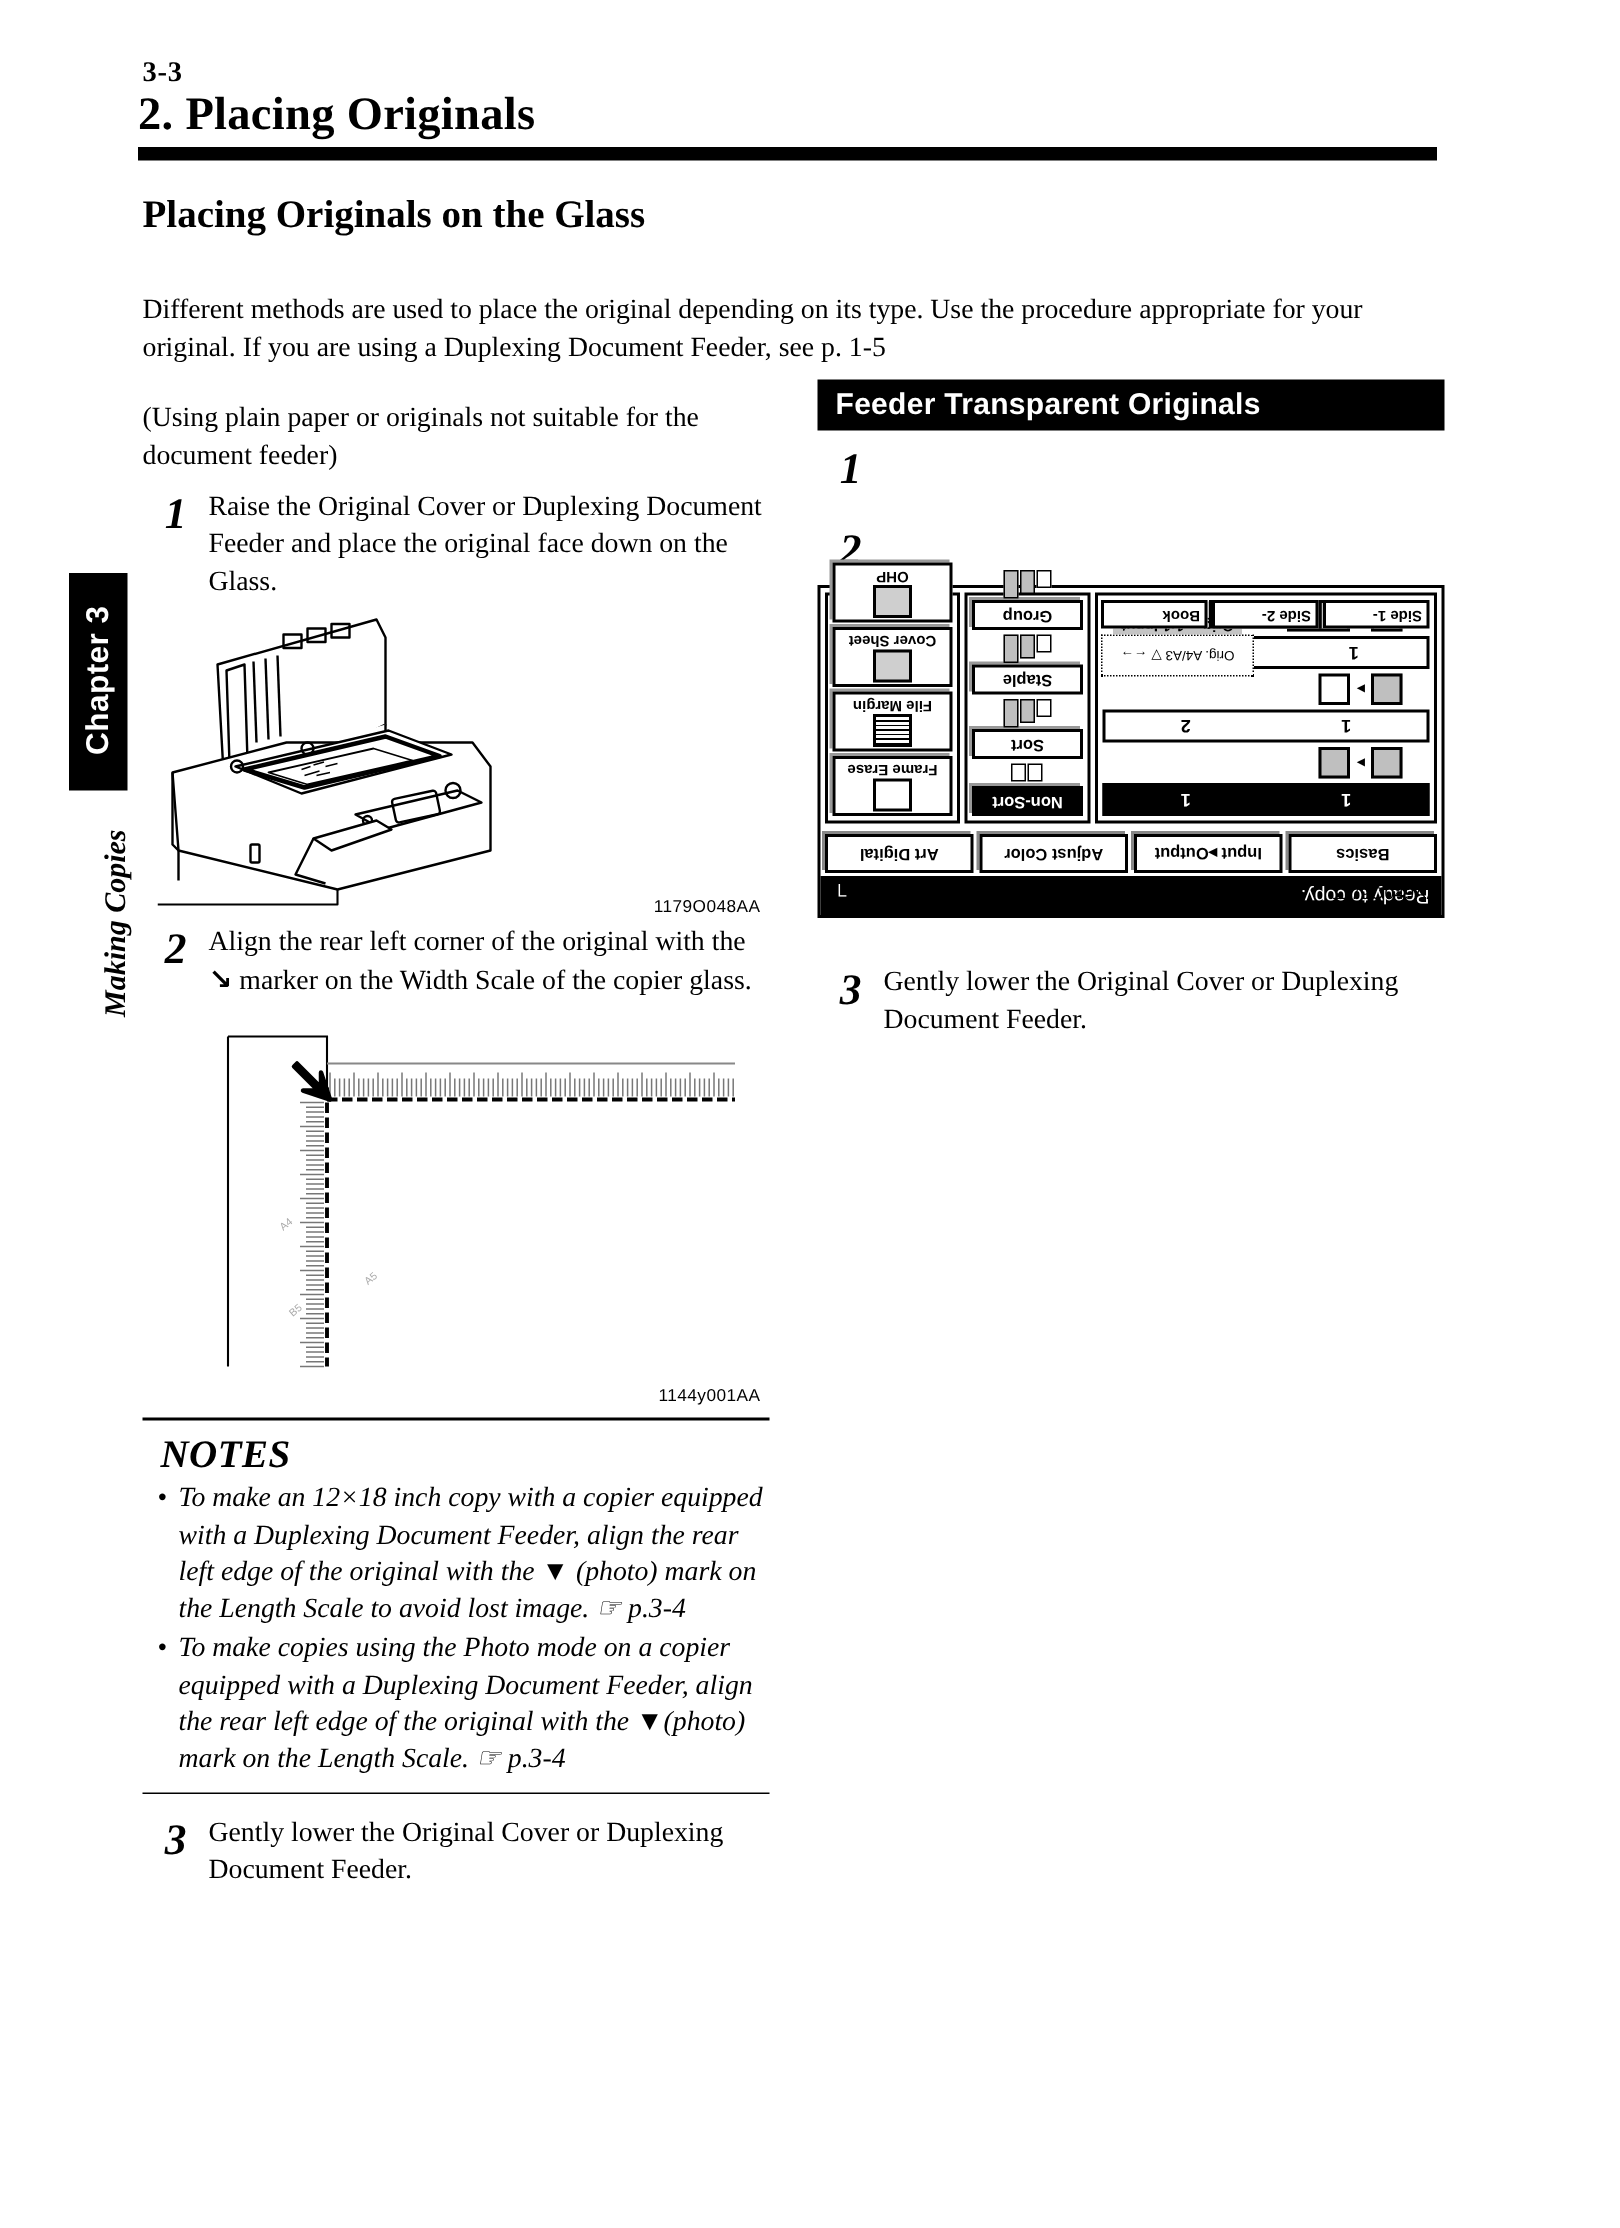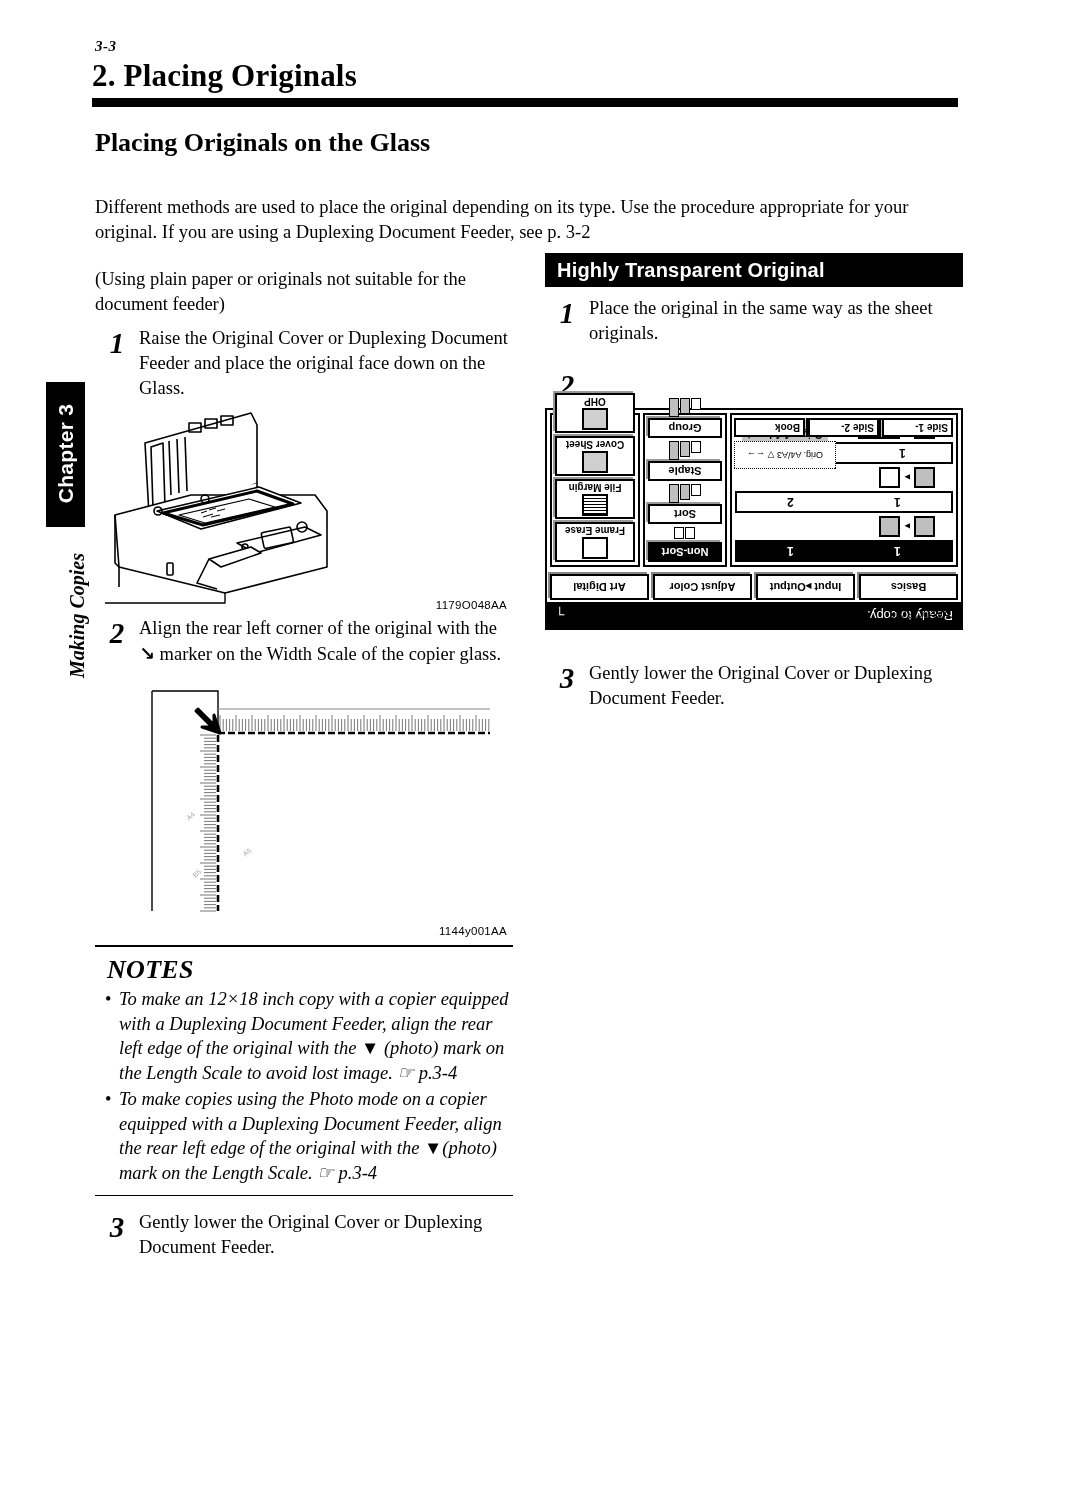--- a/index.html
+++ b/index.html
@@ -1,20 +1,20 @@
 <!DOCTYPE html>
 <html><head>
 <meta charset="utf-8">
 <style>
   html,body{margin:0;padding:0;background:#ffffff;}
   body{width:1080px;height:1485px;position:relative;
        font-family:"Liberation Serif", serif;color:#000;}
 
   
-  #page-number{position:absolute;left:95px;top:38px;font-size:15px;font-style:italic;font-weight:bold;letter-spacing:.5px;}
+  #page-number{position:absolute;left:95px;top:38px;font-size:19px;font-weight:bold;letter-spacing:.5px;}
   #chapter-title{position:absolute;left:92px;top:58px;font-size:31px;font-weight:bold;letter-spacing:.2px;}
   #header-rule{position:absolute;left:92px;top:98px;width:866px;height:9px;background:#000;}
   #section-title{position:absolute;left:95px;top:128px;font-size:26px;font-weight:bold;text-align:right;}
   #intro{position:absolute;left:95px;top:176px;width:868px;font-size:18.5px;line-height:25px;}
 
   
   #side-tab{position:absolute;left:46px;top:382px;width:39px;height:145px;background:#000;}
   #side-tab-label{position:absolute;left:-53px;top:52px;width:145px;height:39px;
       transform:rotate(-90deg);color:#fff;font-family:"Liberation Sans",sans-serif;
       font-weight:bold;font-size:21px;text-align:center;line-height:39px;letter-spacing:.3px;}
@@ -119,21 +119,21 @@
       font-size:10px;font-weight:bold;line-height:11px;text-align:center;padding-top:1px;box-sizing:border-box;}
   #cap-panel{position:absolute;right:4px;top:200px;}
 </style>
 </head>
 <body>
 
 <div id="page-number">3-3</div>
 <div id="chapter-title">2. Placing Originals</div>
 <div id="header-rule"></div>
 <div id="section-title">Placing Originals on the Glass</div>
-<p id="intro">Different methods are used to place the original depending on its type. Use the procedure appropriate for your original. If you are using a Duplexing Document Feeder, see p. 3-2</p>
+<p id="intro">Different methods are used to place the original depending on its type. Use the procedure appropriate for your original. If you are using a Duplexing Document Feeder, see p. 1-5</p>
 
 <div id="side-tab">
   <div id="side-tab-label">Chapter 3</div>
 </div>
 <div id="side-caption">
   <span>Making Copies</span>
 </div>
 
 <div class="col" id="col-left">
 
@@ -373,25 +373,24 @@
   </div>
 
   <div class="step" style="margin-top:14px;">
     <div class="step-num">3</div>
     <div class="step-body">Gently lower the Original Cover or Duplexing Document Feeder.</div>
   </div>
 </div>
 
 <div class="col" id="col-right">
 
-  <div class="banner">Highly Transparent Original</div>
+  <div class="banner">Feeder Transparent Originals</div>
 
   <div class="step">
     <div class="step-num">1</div>
-    <div class="step-body">Place the original in the same way as the sheet originals.</div>
   </div>
 
   <div class="step" style="margin-top:22px;">
     <div class="step-num">2</div>
   </div>
 
   <div id="fig-panel">
     <div id="panel-rot">
       <div class="panel">
 

